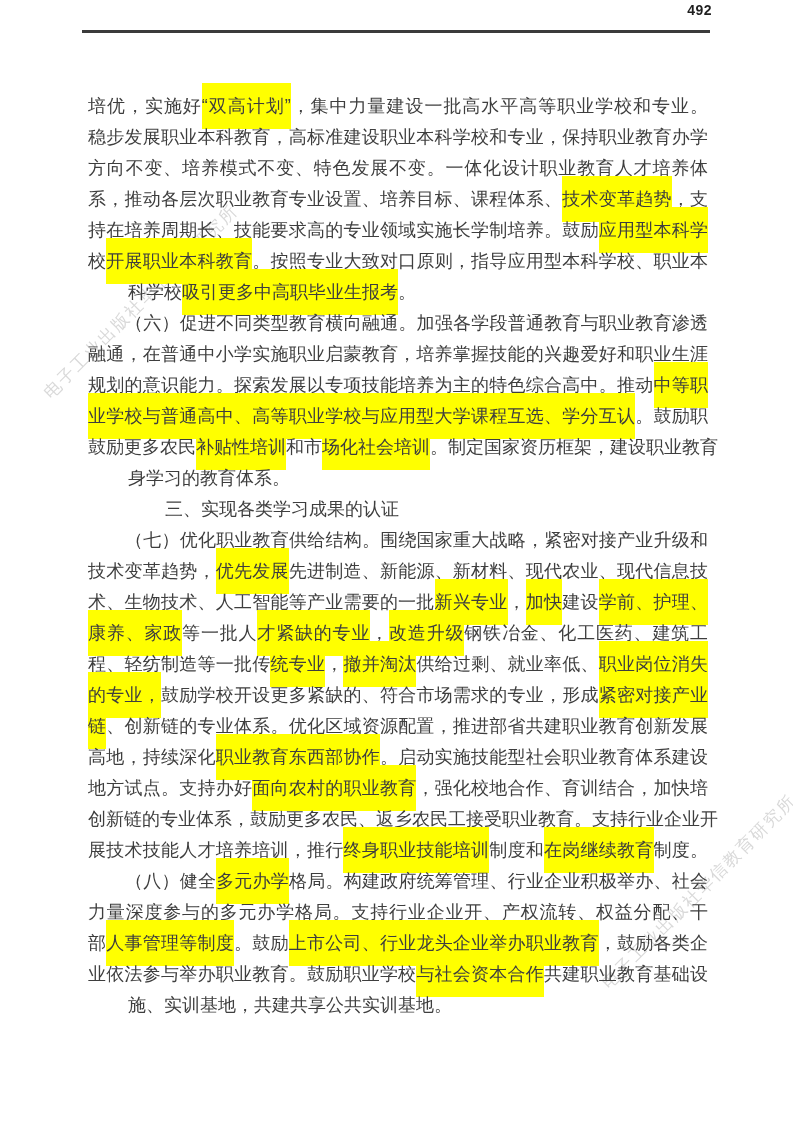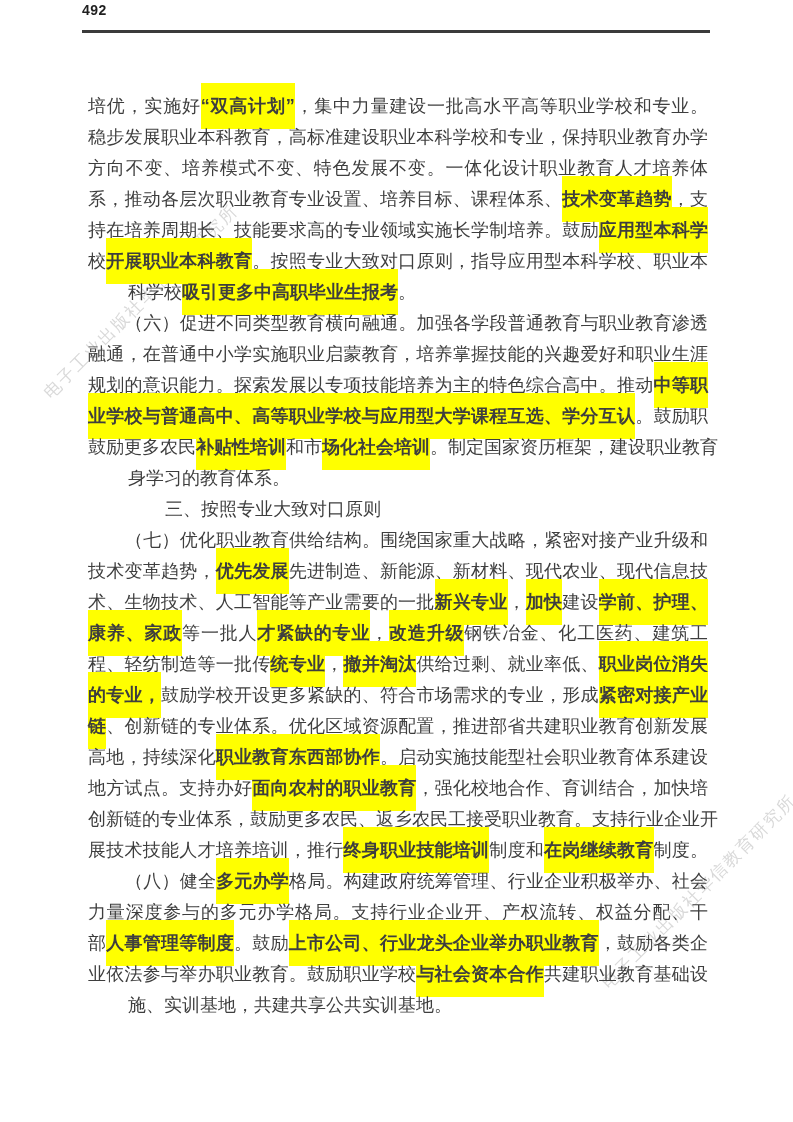--- a/index.html
+++ b/index.html
@@ -8,21 +8,21 @@
     background: #ffffff;
     position: relative;
     overflow: hidden;
     font-family: "Liberation Sans", sans-serif;
   }
   .page { position: absolute; inset: 0; }
 
   .page-number {
     position: absolute;
     top: 2px; left: 82px; width: 630px;
-    text-align: left;
+    text-align: right;
     font-size: 14px;
     font-weight: bold;
     color: #1f1f1f;
     letter-spacing: 0.5px;
   }
   .header-rule {
     position: absolute;
     top: 30px; left: 82px; width: 628px; height: 3px;
     background: #3b3b3b;
   }
@@ -52,21 +52,20 @@
     color: #3e3e3e;
     white-space: nowrap;
     text-align: justify;
     text-align-last: justify;
   }
   .line.short { text-align-last: left; margin-left: 40px; }
   .line.indent { text-indent: 37px; }
   .hl {
     background: #ffff00;
     padding: 13px 0;
-    font-weight: bold;
   }
 </style>
 </head>
 <body>
 
 <div class="page">
 
   <div class="watermark wm-1">电子工业出版社华信教育研究所</div>
   <div class="watermark wm-2">电子工业出版社华信教育研究所</div>
 
@@ -80,21 +79,21 @@
       <div class="line"><span>系，推动各层次职业教育专业设置、培养目标、课程体系、</span><span class="hl">技术变革趋势</span><span>，支</span></div>
       <div class="line"><span>持在培养周期长、技能要求高的专业领域实施长学制培养。鼓励</span><span class="hl">应用型本科学</span></div>
       <div class="line"><span>校</span><span class="hl">开展职业本科教育</span><span>。按照专业大致对口原则，指导应用型本科学校、职业本</span></div>
       <div class="line short"><span>科学校</span><span class="hl">吸引更多中高职毕业生报考</span><span>。</span></div>
       <div class="line indent"><span>（六）促进不同类型教育横向融通。加强各学段普通教育与职业教育渗透</span></div>
       <div class="line"><span>融通，在普通中小学实施职业启蒙教育，培养掌握技能的兴趣爱好和职业生涯</span></div>
       <div class="line"><span>规划的意识能力。探索发展以专项技能培养为主的特色综合高中。推动</span><span class="hl">中等职</span></div>
       <div class="line"><span class="hl">业学校与普通高中、高等职业学校与应用型大学课程互选、学分互认</span><span>。鼓励职</span></div>
       <div class="line"><span>鼓励更多农民</span><span class="hl">补贴性培训</span><span>和市</span><span class="hl">场化社会培训</span><span>。制定国家资历框架，建设职业教育</span></div>
       <div class="line short"><span>身学习的教育体系。</span></div>
-      <div class="line short indent"><span>三、按照专业大致对口原则</span></div>
+      <div class="line short indent"><span>三、实现各类学习成果的认证</span></div>
       <div class="line indent"><span>（七）优化职业教育供给结构。围绕国家重大战略，紧密对接产业升级和</span></div>
       <div class="line"><span>技术变革趋势，</span><span class="hl">优先发展</span><span>先进制造、新能源、新材料、现代农业、现代信息技</span></div>
       <div class="line"><span>术、生物技术、人工智能等产业需要的一批</span><span class="hl">新兴专业</span><span>，</span><span class="hl">加快</span><span>建设</span><span class="hl">学前、护理、</span></div>
       <div class="line"><span class="hl">康养、家政</span><span>等一批人</span><span class="hl">才紧缺的专业</span><span>，</span><span class="hl">改造升级</span><span>钢铁冶金、化工医药、建筑工</span></div>
       <div class="line"><span>程、轻纺制造等一批传</span><span class="hl">统专业</span><span>，</span><span class="hl">撤并淘汰</span><span>供给过剩、就业率低、</span><span class="hl">职业岗位消失</span></div>
       <div class="line"><span class="hl">的专业，</span><span>鼓励学校开设更多紧缺的、符合市场需求的专业，形成</span><span class="hl">紧密对接产业</span></div>
       <div class="line"><span class="hl">链</span><span>、创新链的专业体系。优化区域资源配置，推进部省共建职业教育创新发展</span></div>
       <div class="line"><span>高地，持续深化</span><span class="hl">职业教育东西部协作</span><span>。启动实施技能型社会职业教育体系建设</span></div>
       <div class="line"><span>地方试点。支持办好</span><span class="hl">面向农村的职业教育</span><span>，强化校地合作、育训结合，加快培</span></div>
       <div class="line"><span>创新链的专业体系，鼓励更多农民、返乡农民工接受职业教育。支持行业企业开</span></div>

